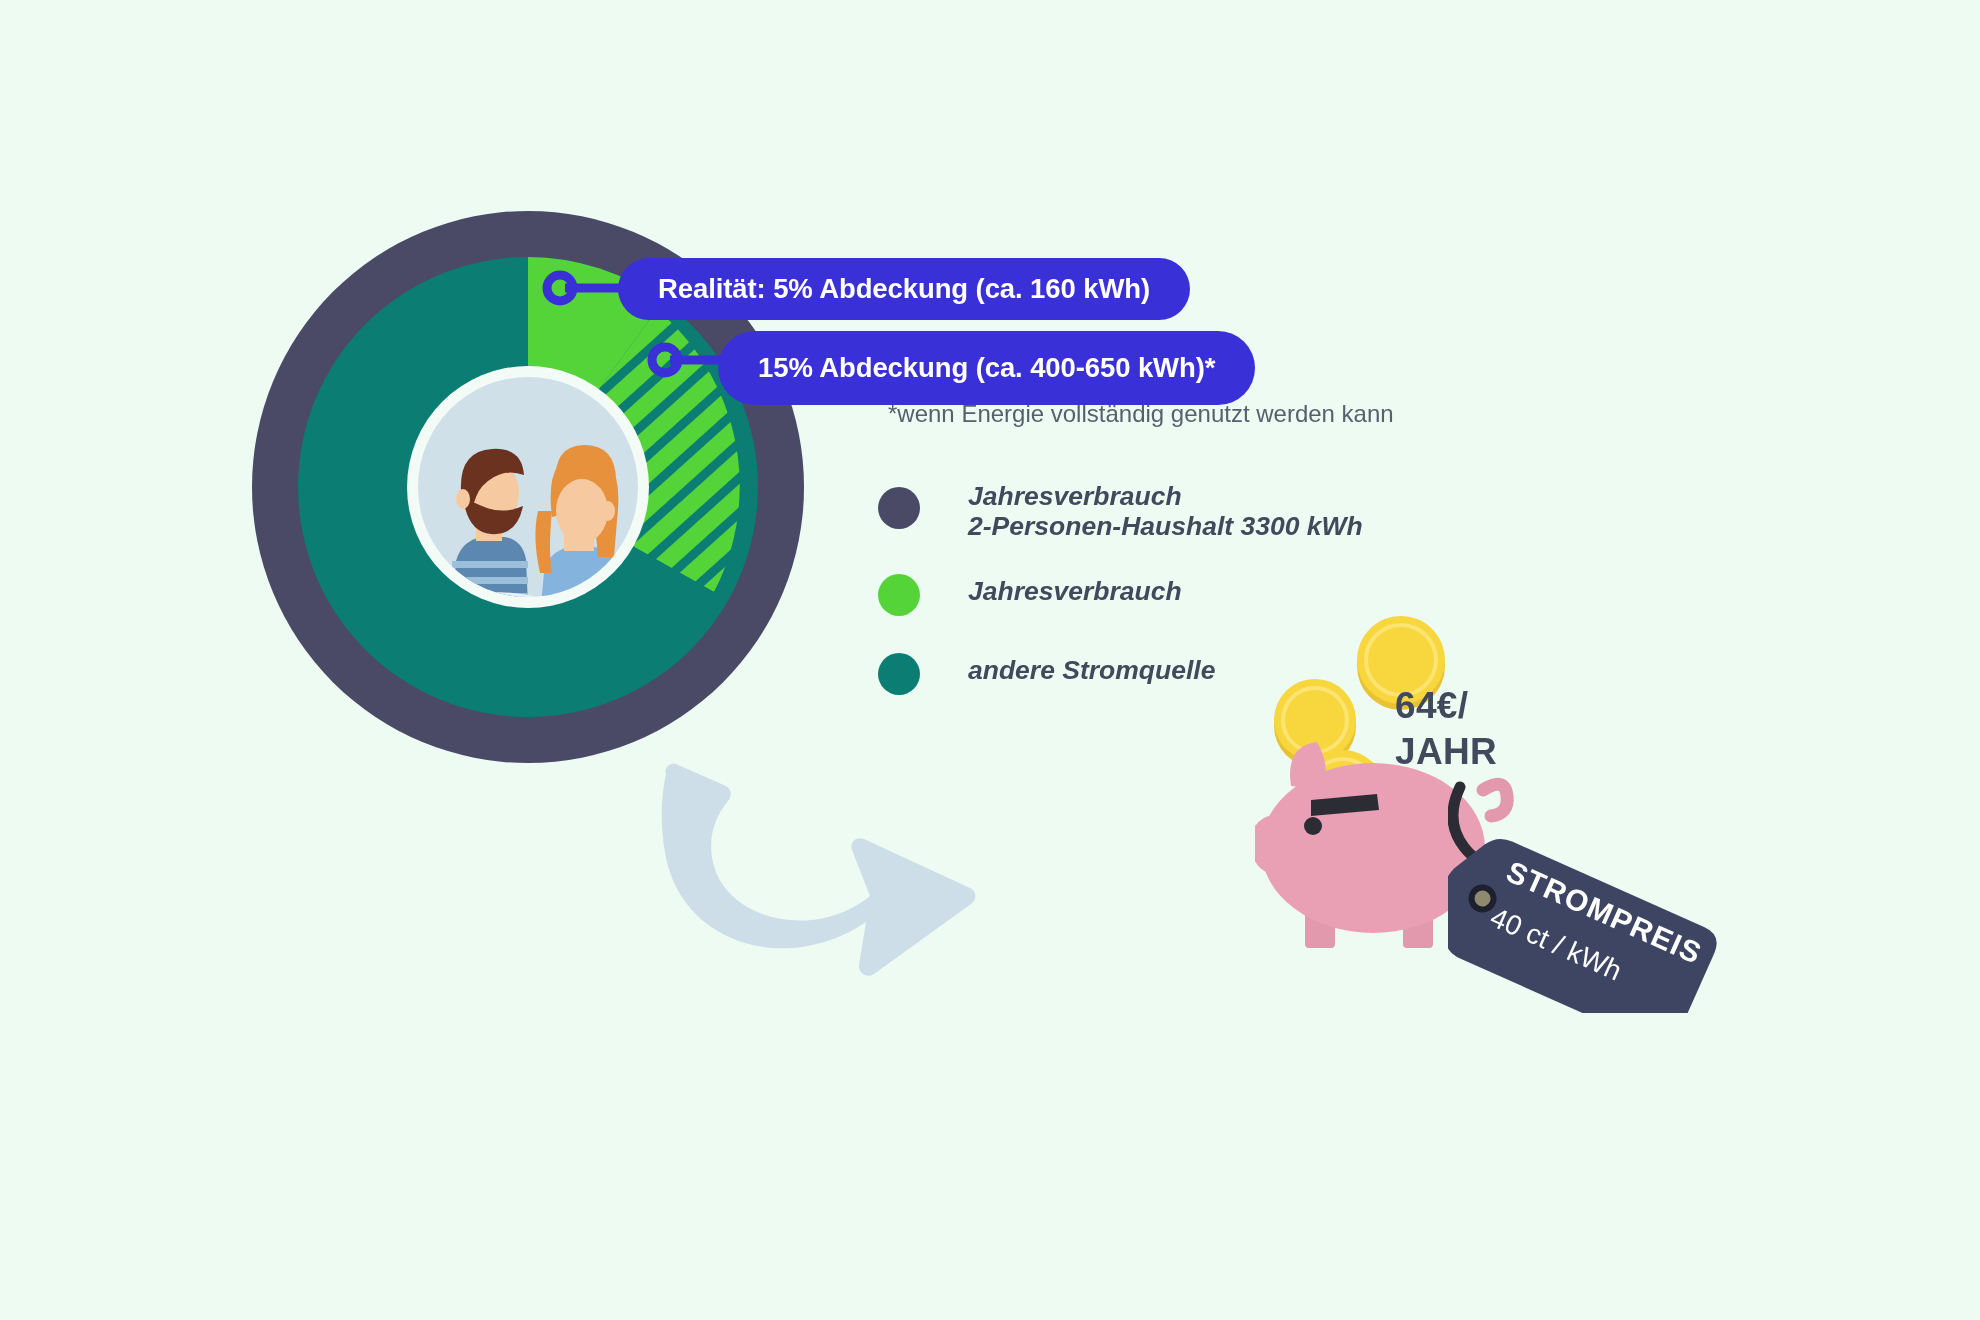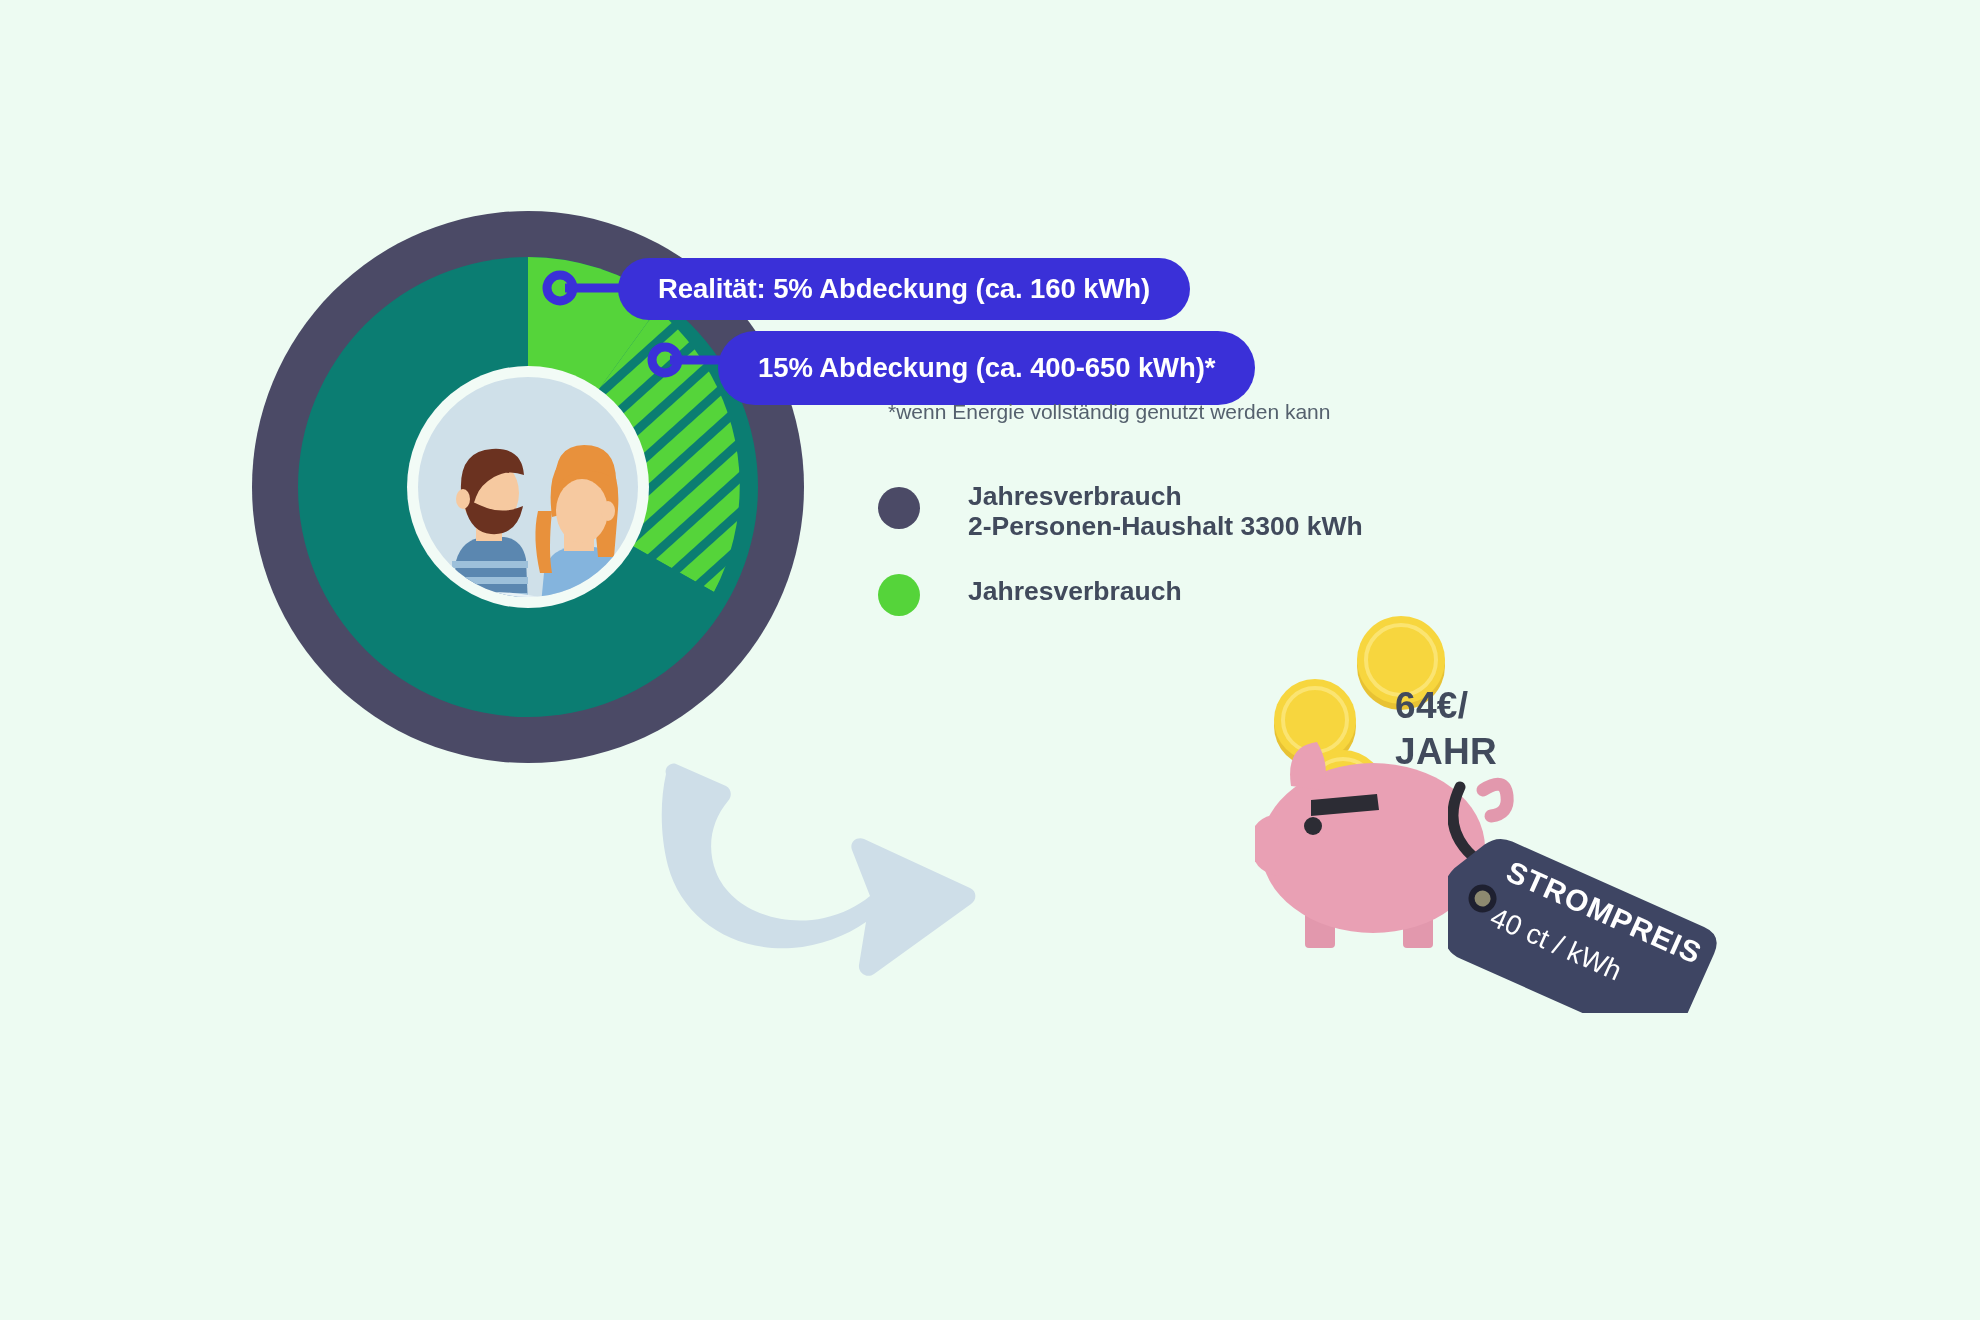--- a/index.html
+++ b/index.html
@@ -66,32 +66,33 @@
     left: 0; top: 0;
     width: 1980px; height: 1320px;
     pointer-events: none;
   }
 
   
   #footnote {
     position: absolute;
     left: 888px;
     top: 397px;
-    font-size: 21px;
+    font-size: 24px;
     color: #55616e;
     font-weight: normal;
     white-space: nowrap;
   }
 
   
   #legend {
     position: absolute;
     left: 878px;
     top: 478px;
     width: 620px;
+    font-style: italic;
   }
   .legend-row {
     display: flex;
     align-items: flex-start;
     margin-bottom: 26px;
   }
   .legend-dot {
     width: 42px;
     height: 42px;
     border-radius: 50%;
@@ -259,20 +260,26 @@
       <div class="legend-dot" style="background:#4b4a66"></div>
       <div class="legend-label">
         <span>Jahresverbrauch</span>
         <span>2-Personen-Haushalt 3300 kWh</span>
       </div>
     </div>
     <div class="legend-row" id="legend-row-2">
       <div class="legend-dot" style="background:#55d43a"></div>
       <div class="legend-label">
         <span>Jahresverbrauch</span>
+      </div>
+    </div>
+    <div class="legend-row" id="legend-row-3">
+      <div class="legend-dot" style="background:#0b7d72"></div>
+      <div class="legend-label">
+        <span>andere Stromquelle</span>
       </div>
     </div>
   </div>
 
   <svg id="arrow" viewBox="0 0 320 240">
     <path d="M6,36
              C 4,30 10,24 16,26
              L 66,48
              C 72,51 72,59 68,63
              C 52,82 46,108 56,134

